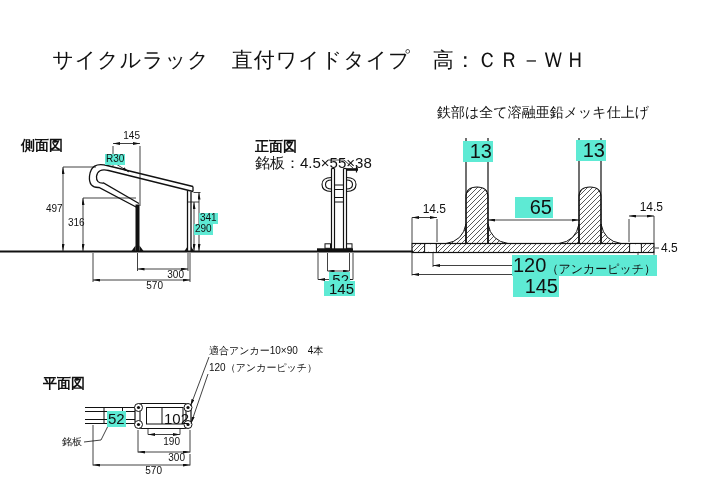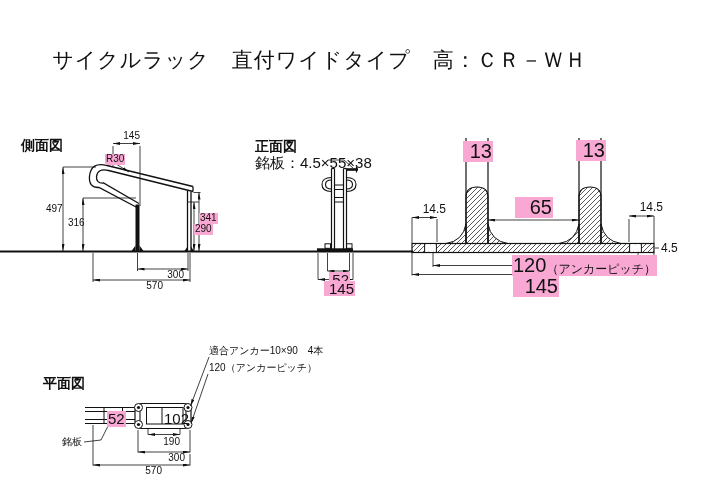--- a/index.html
+++ b/index.html
@@ -2,21 +2,21 @@
 <html><head>
 <meta charset="utf-8">
 <style>
   html,body{margin:0;padding:0;}
   body{width:713px;height:500px;background:#ffffff;position:relative;overflow:hidden;
        font-family:"Liberation Sans","DejaVu Sans",sans-serif;color:#111;}
   .canvas{position:absolute;left:0;top:0;width:713px;height:500px;}
   svg{position:absolute;left:0;top:0;}
   .lbl{position:absolute;line-height:1.05;white-space:pre;color:#111;}
   .c{text-align:right;}
-  .bg{background:#f9a8d4;padding:0 1px;}
+  .bg{background:#5eead4;padding:0 1px;}
   .b{font-weight:bold;}
   .title{left:0;top:49px;width:639px;text-align:center;font-size:21px;letter-spacing:1px;}
   .note{left:437px;top:105px;font-size:14px;}
   .vlabel{font-size:14px;}
   .dim10{font-size:10px;}
   .dim9{font-size:15px;}
   .big{font-size:20px;}
   .mid{font-size:12px;}
   .seclbl{font-size:13px;}
   .row{display:flex;align-items:flex-end;}
@@ -204,20 +204,21 @@
       <line x1="93" y1="465" x2="190" y2="465" marker-start="url(#ar)" marker-end="url(#ar)"></line>
     </g>
 
     <polyline points="84,442 101,440 108,426" stroke-width="0.8"></polyline>
     <line x1="209" y1="357" x2="190.5" y2="406" stroke-width="0.8" marker-end="url(#ar)"></line>
     <line x1="208" y1="374" x2="191" y2="423.5" stroke-width="0.8" marker-end="url(#ar)"></line>
   </g>
 </svg>
 
 <div class="lbl title">サイクルラック　直付ワイドタイプ　高：ＣＲ－ＷＨ</div>
+<div class="lbl note">鉄部は全て溶融亜鉛メッキ仕上げ</div>
 
 <div class="lbl vlabel b" style="left:21px;top:138px;">側面図</div>
 <div class="lbl dim10 c" style="left:113px;top:131px;width:27px;">145</div>
 <div class="lbl dim10 bg" style="left:105px;top:154px;">R30</div>
 <div class="lbl dim10" style="left:46px;top:204px;">497</div>
 <div class="lbl dim10" style="left:68px;top:218px;">316</div>
 <div class="lbl dim10 bg" style="left:199px;top:213px;">341</div>
 <div class="lbl dim10 bg" style="left:194px;top:224px;">290</div>
 <div class="lbl dim10 c" style="left:142px;top:270px;width:42px;">300</div>
 <div class="lbl dim10 c" style="left:121px;top:281px;width:42px;">570</div>

